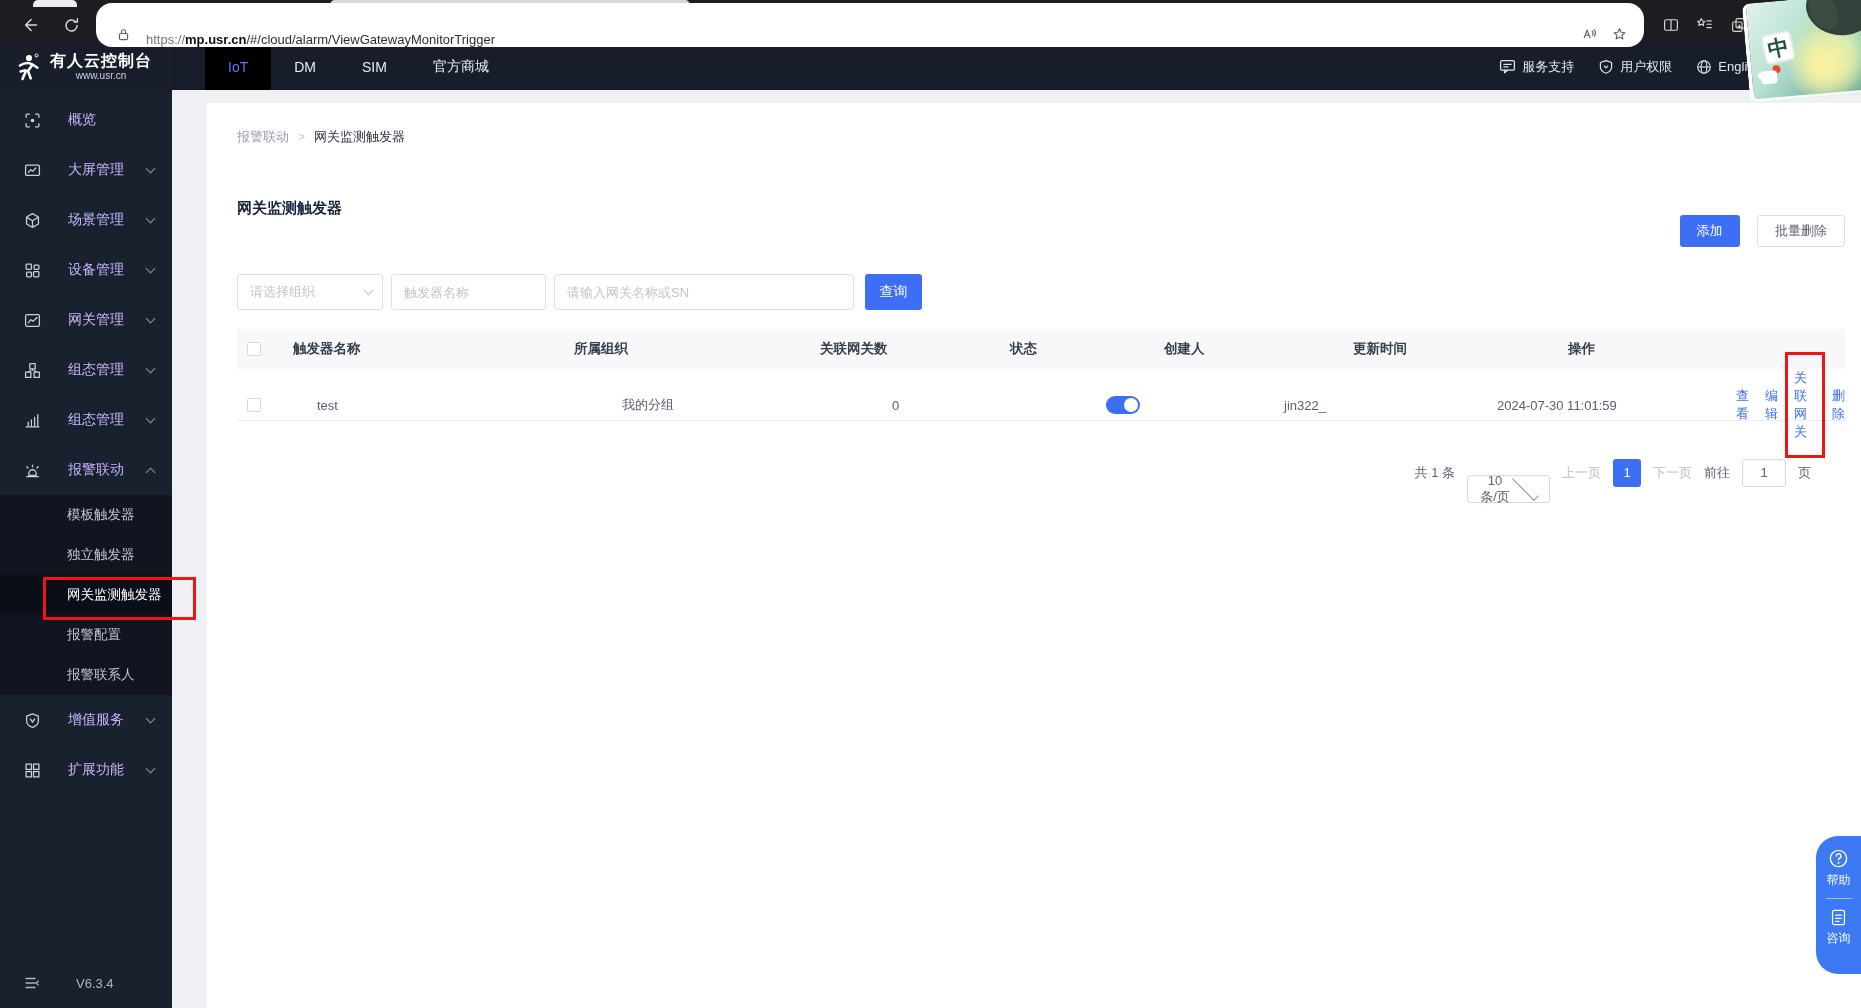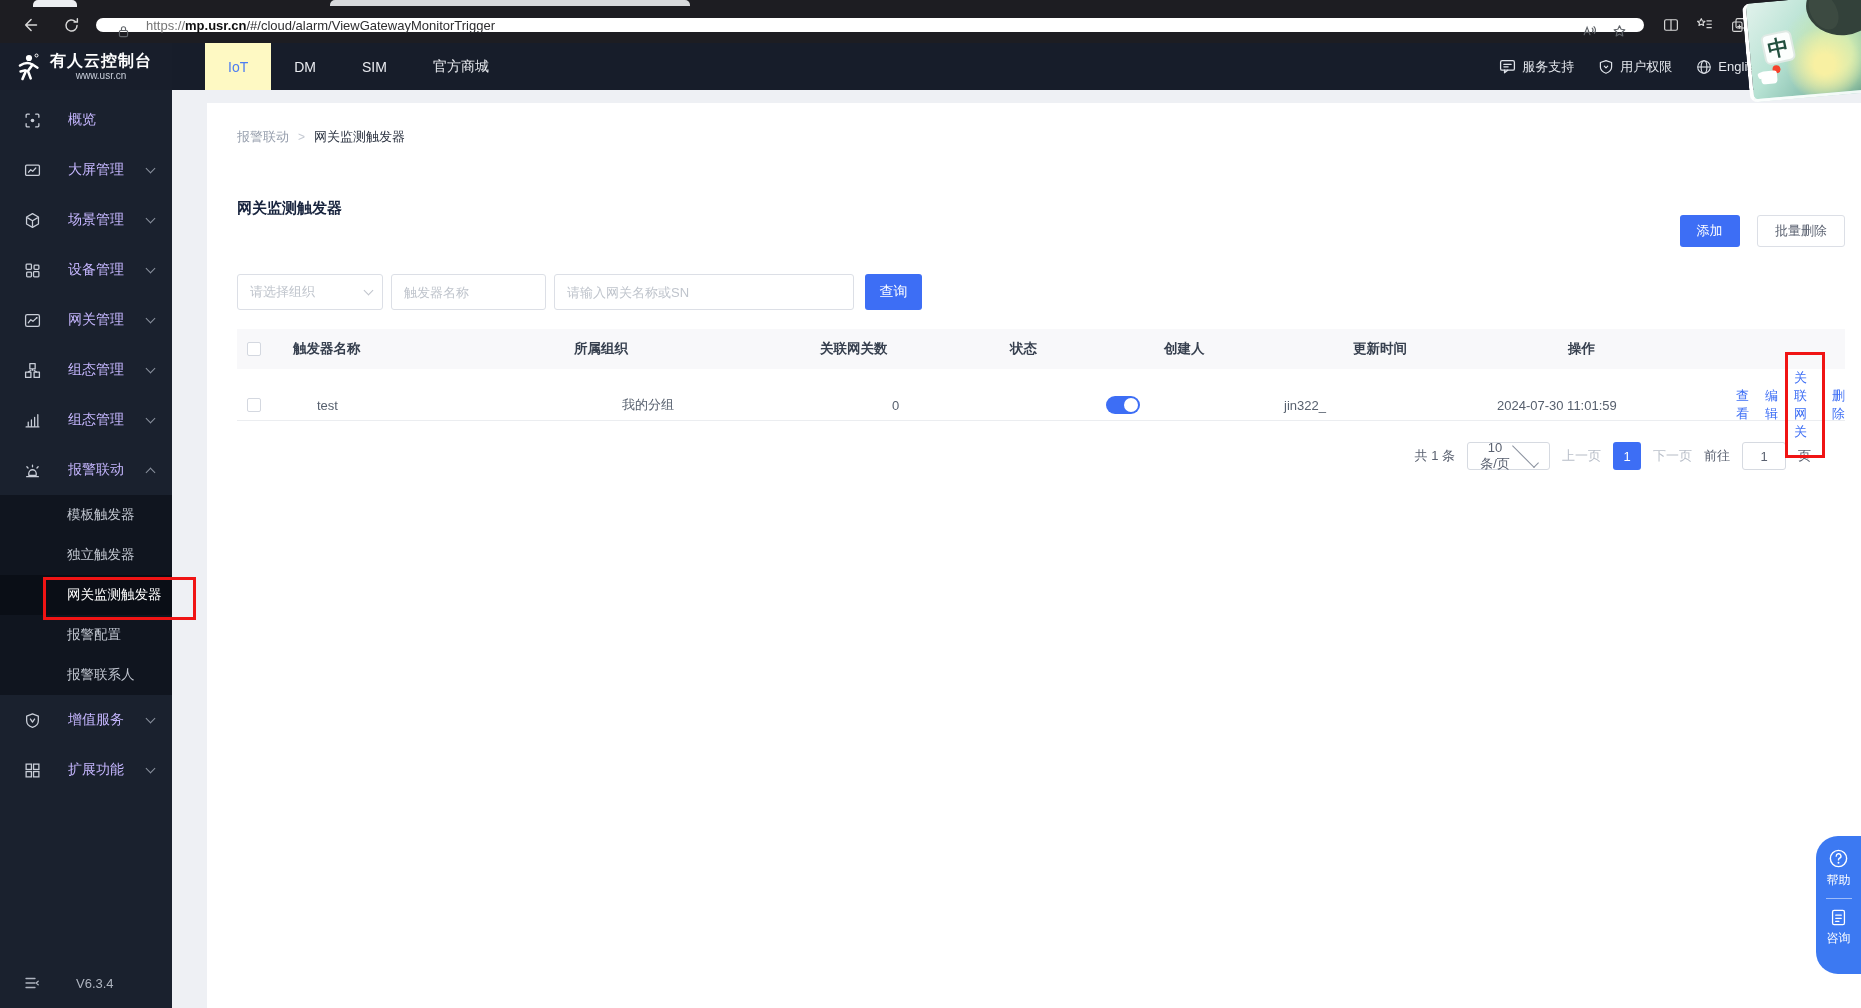--- a/index.html
+++ b/index.html
@@ -7,37 +7,37 @@
   :root { --accent:#3d6ef5; --red:#f01414; --dark1:#1d1d22; --dark2:#171d2a; --dark3:#1a212e; }
   svg { display:block; }
 
   
   .browser { position:absolute; left:0; top:0; width:1861px; height:43px; background:var(--dark1); z-index:40; }
   .tab-sliver { position:absolute; top:0; height:7px; background:#eceef1; border-radius:5px 5px 0 0; }
   .sliver-a { left:33px; width:44px; }
   .sliver-b { left:330px; width:360px; height:6px; opacity:.9; }
   .browser-row { position:absolute; left:0; top:7px; right:0; height:36px; display:flex; align-items:center; }
   .nav-ic { width:34px; height:28px; display:flex; align-items:center; justify-content:center; cursor:pointer; }
-  .url-pill { height:14px; width:1548px; margin-left:8px; background:#ffffff; border-radius:16px; display:flex; align-items:flex-start; padding:0 10px 0 12px; }
+  .url-pill { height:44px; width:1548px; margin-left:8px; background:#ffffff; border-radius:16px; display:flex; align-items:flex-end; padding:0 10px 0 12px; }
   .url-text { font-size:13px; color:#333; margin-left:8px; white-space:nowrap; flex:1; }
   .url-scheme { color:#757575; }
   .url-host { color:#0f0f10; font-weight:bold; }
   .url-path { color:#2e2e30; }
   .pill-ic { width:30px; height:26px; display:flex; align-items:center; justify-content:center; }
   .chrome-right { display:flex; align-items:center; margin-left:10px; }
 
   
   .appheader { position:absolute; left:0; top:43px; width:1861px; height:47px; background:var(--dark2); z-index:30; display:flex; align-items:stretch; }
   .logo-block { width:172px; display:flex; align-items:center; padding-left:12px; background:#181e2b; }
   .logo-txt { margin-left:8px; text-align:center; }
   .logo-title { color:#ffffff; font-size:16px; font-weight:bold; letter-spacing:1px; line-height:18px; }
   .logo-sub { color:#c9cfda; font-size:10px; line-height:11px; }
   .nav-tabs { display:flex; align-items:stretch; margin-left:33px; }
   .nav-tab { padding:0 23px; display:flex; align-items:center; color:#e9ebf0; font-size:14px; cursor:pointer; }
-  .nav-tab.active { background:#fef9c3; color:#4d7df2; }
+  .nav-tab.active { background:#000000; color:#4d7df2; }
   .header-right { position:absolute; right:100px; top:43px; height:47px; display:flex; align-items:center; gap:24px; z-index:31; }
   .hr-item { display:flex; align-items:center; gap:6px; color:#e3e6ec; font-size:13px; cursor:pointer; }
 
   
   .avatar-wrap { position:absolute; left:1742px; top:1px; width:120px; height:99px; z-index:60; }
   .avatar-art { position:absolute; inset:0; transform:rotate(-5deg) translate(4px,-2px); border-radius:8px; border-left:4px solid #ffffff; border-bottom:3px solid rgba(255,255,255,.85); overflow:hidden;
     background:
       radial-gradient(circle at 63% 70%, #f8f0a2 0 10%, rgba(248,240,162,0) 38%),
       radial-gradient(circle at 72% 58%, #cdeab2 0 18%, rgba(205,234,178,0) 52%),
       linear-gradient(130deg,#e2f2ec 0%,#b7e2d3 40%,#79b4a3 78%,#5e9a89 100%); }
@@ -95,21 +95,21 @@
   .checkbox { width:14px; height:14px; border:1px solid #d4d8e0; border-radius:2px; background:#fff; cursor:pointer; }
   .toggle { width:34px; height:18px; border-radius:9px; background:var(--accent); position:relative; cursor:pointer; }
   .toggle .knob { position:absolute; right:2px; top:2px; width:14px; height:14px; border-radius:50%; background:#fff; }
   .ops { display:flex; align-items:center; gap:16px; }
   .link { color:var(--accent); font-size:13px; cursor:pointer; text-decoration:none; }
   .redbox-wrap { position:relative; }
   .redbox-ops { position:absolute; left:-9px; right:-9px; top:-17px; bottom:-17px; border:3px solid var(--red); pointer-events:none; }
 
   
   .pagination { margin-top:21px; margin-right:34px; display:flex; align-items:center; justify-content:flex-end; gap:12px; font-size:13px; color:#5a6170; }
-  .pg-sel { width:83px; height:28px; border:1px solid #d6dae1; border-radius:3px; display:flex; align-items:center; padding:0 8px 0 12px; cursor:pointer; }
+  .pg-sel { width:83px; height:28px; border:1px solid #d6dae1; border-radius:3px; display:flex; align-items:center; padding:0 8px 0 12px; cursor:pointer;margin-top:33px; }
   .pg-sel span { flex:1; text-align:center; }
   .pg-dim { color:#b9bfc9; cursor:default; }
   .pg-cur { width:28px; height:28px; background:var(--accent); color:#fff; border-radius:3px; display:flex; align-items:center; justify-content:center; font-size:13px; cursor:pointer; }
   .pg-goto-input { width:44px; height:28px; border:1px solid #d6dae1; border-radius:3px; text-align:center; font-size:13px; color:#5a6170; font-family:inherit; }
 
   
   .redbox-sidebar { position:absolute; left:43px; top:577px; width:153px; height:43px; border:3px solid var(--red); z-index:80; pointer-events:none; }
 
   
   .float-widget { position:absolute; right:0; top:836px; width:45px; height:138px; background:#3c79f2; border-radius:22px 0 0 22px; z-index:70; display:flex; flex-direction:column; align-items:center; padding-top:12px; cursor:pointer; }

